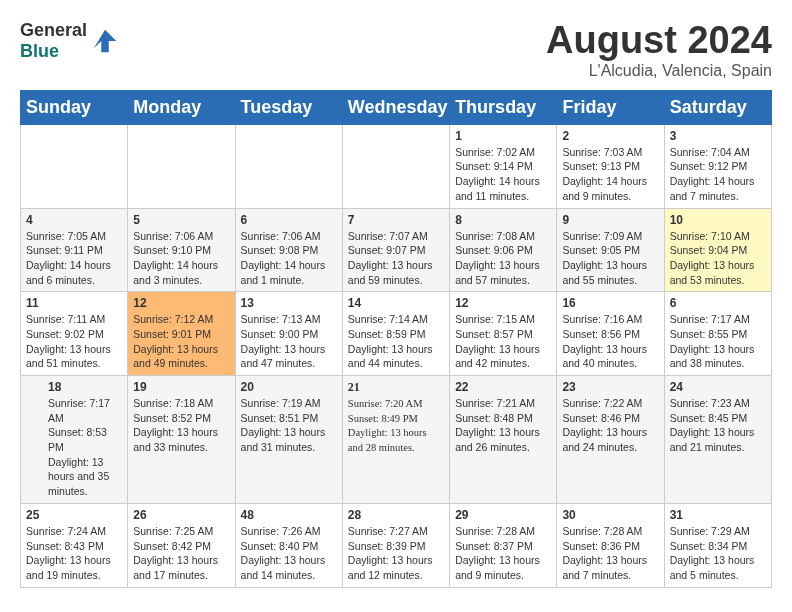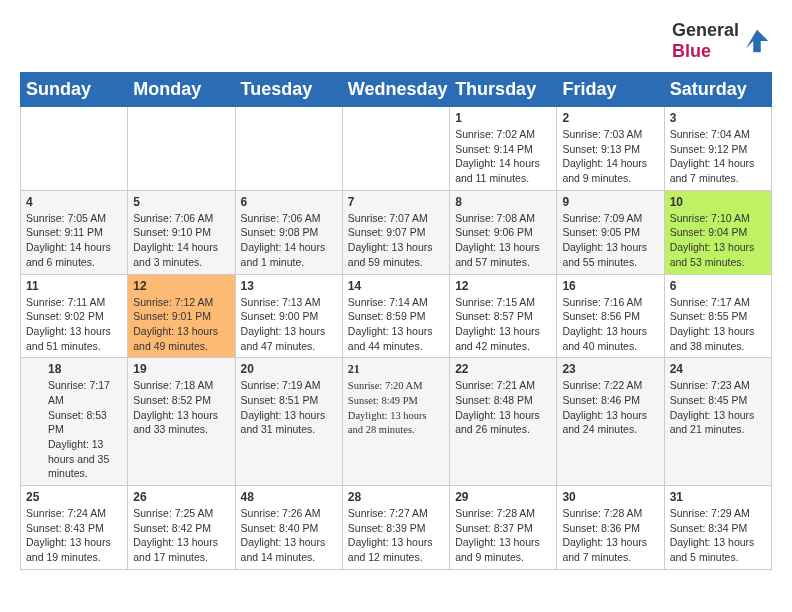--- a/index.html
+++ b/index.html
@@ -5,37 +5,37 @@
     * { box-sizing: border-box; margin: 0; padding: 0; }
     body {
       font-family: Arial, sans-serif;
       background: #fff;
       width: 792px;
       min-height: 612px;
       padding: 20px;
     }
     .header-area {
       display: flex;
-      justify-content: flex-end;
+      justify-content: space-between;
       align-items: flex-start;
       margin-bottom: 10px;
     }
     .logo {
       display: flex;
       align-items: center;
     }
     .logo-text-general {
       font-size: 18px;
       font-weight: bold;
       color: #333;
     }
     .logo-text-blue {
       font-size: 18px;
       font-weight: bold;
-      color: #be185d;
+      color: #0f766e;
     }
     .logo-icon {
       width: 30px;
       height: 30px;
       margin-left: 3px;
     }
     .title-area {
       text-align: right;
     }
     .month-title {
@@ -93,20 +93,24 @@
 <div class="header-area">
   <div class="logo">
     <div>
       <span class="logo-text-general">General</span><br>
       <span class="logo-text-blue">Blue</span>
     </div>
     <svg class="logo-icon" viewBox="0 0 40 40">
       <path d="M5 30 L20 5 L35 20 L25 20 L25 35 L15 35 L15 20 Z" fill="#2a6db5"></path>
     </svg>
   </div>
+  <div class="title-area">
+    <div class="month-title">August 2024</div>
+    <div class="location-title">L'Alcudia, Valencia, Spain</div>
+  </div>
 </div>
 
 <table>
   <thead>
     <tr>
     <th>Sunday</th>
         <th>Monday</th>
         <th>Tuesday</th>
         <th>Wednesday</th>
         <th>Thursday</th>
@@ -151,21 +155,21 @@
           <div class="day-info">Sunrise: 7:07 AM<br>Sunset: 9:07 PM<br>Daylight: 13 hours and 59 minutes.</div>
         </td>
         <td style="background: rgb(245, 245, 245);">
           <span class="day-number">8</span>
           <div class="day-info">Sunrise: 7:08 AM<br>Sunset: 9:06 PM<br>Daylight: 13 hours and 57 minutes.</div>
         </td>
         <td style="background: rgb(245, 245, 245);">
           <span class="day-number">9</span>
           <div class="day-info">Sunrise: 7:09 AM<br>Sunset: 9:05 PM<br>Daylight: 13 hours and 55 minutes.</div>
         </td>
-        <td style="background: #bef264; margin-top: 20px;">
+        <td style="background: #fef9c3; margin-top: 20px;">
           <span class="day-number">10</span>
           <div class="day-info">Sunrise: 7:10 AM<br>Sunset: 9:04 PM<br>Daylight: 13 hours and 53 minutes.</div>
         </td>
       </tr>
       <tr>
         <td style="background: rgb(255, 255, 255);">
           <span class="day-number">11</span>
           <div class="day-info">Sunrise: 7:11 AM<br>Sunset: 9:02 PM<br>Daylight: 13 hours and 51 minutes.</div>
         </td>
         <td style="background: #fdba74;">

